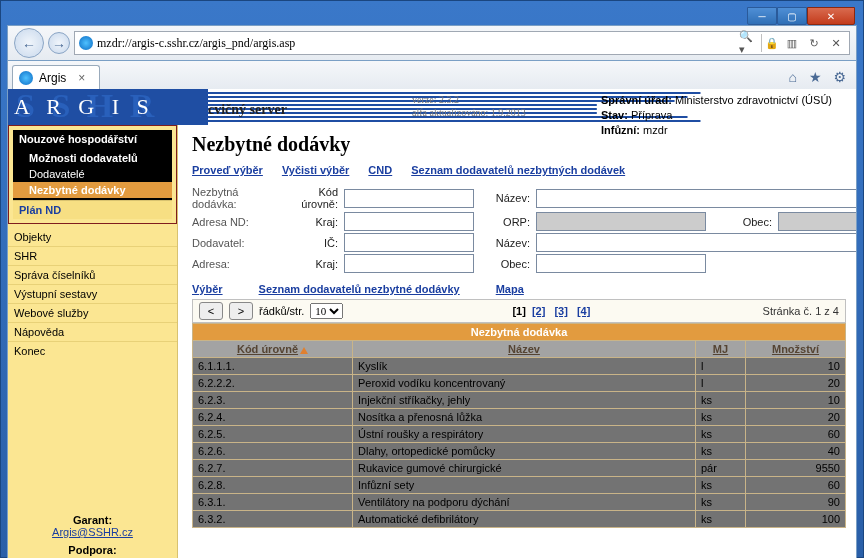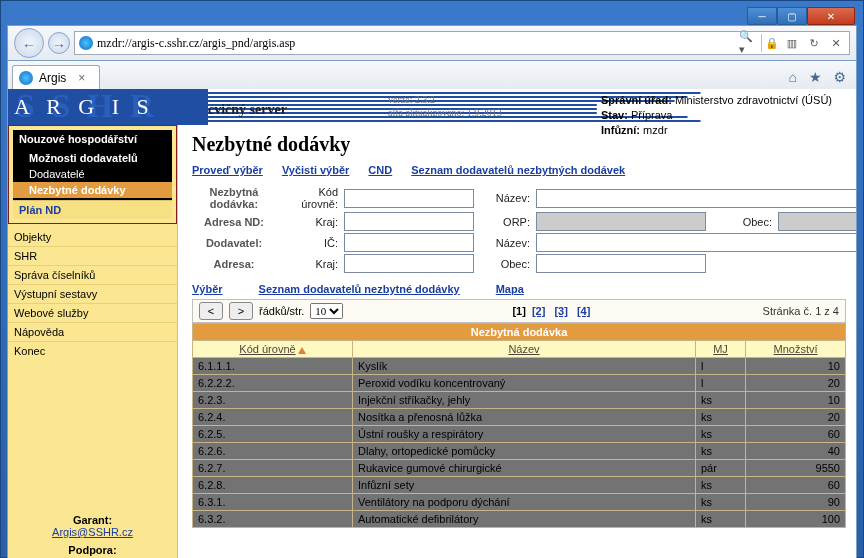--- a/index.html
+++ b/index.html
@@ -20,56 +20,56 @@
 .tab .x{color:#666}
 .tools{margin-left:auto;display:flex;gap:12px;padding:0 6px 4px;color:#4a6a95;font-size:14px}
 .page{background:#fff;border:1px solid #7a9fc5;border-top:none;height:486px;position:relative}
 .hdr{height:36px;background:#fff;display:flex;position:relative}
 .logo{background:#1f4ea3;color:#fff;padding:0 6px;height:36px;width:200px;position:relative;overflow:hidden}
 .logo .front{font:22px/36px Georgia,serif;letter-spacing:6px;position:relative;z-index:2}
 .logo .back{position:absolute;font:bold 34px/38px Georgia,serif;color:#2960bb;left:8px;top:-2px;letter-spacing:4px;z-index:1}
 .stripes{flex:1;height:36px;position:relative;padding-right:290px}
 .stripes svg{position:absolute;inset:0;width:100%;height:100%}
 .cs{position:absolute;left:200px;top:13px;font:bold 14px Tahoma;color:#222;z-index:3}
-.ver{position:absolute;left:380px;top:4px;font:10px Tahoma;color:#777;z-index:3;line-height:1.3}
+.ver{position:absolute;left:404px;top:4px;font:10px Tahoma;color:#777;z-index:3;line-height:1.3}
 .meta{position:absolute;right:24px;top:4px;font-size:11px;line-height:1.35;z-index:3;text-align:left}
 .meta b{font-weight:bold}
 .layout{display:flex;height:calc(100% - 36px)}
 .side{width:170px;background:#fbe692;border-right:1px solid #d8c270;font-size:11px;display:flex;flex-direction:column}
 .menu{padding:4px;border:1px solid #7f1d1d;margin-bottom:4px}
 .mhead{background:#000;color:#fff;padding:3px 6px;font-weight:bold}
 .msub{background:#000;padding:2px 0}
 .msub div{padding:2px 4px 2px 16px;color:#fff}
 .msub .active{background:#e29b3f;color:#fff;font-weight:bold}
 .mitm{padding:3px 6px;border-top:1px solid #d8c270;color:#1a3ea0;font-weight:bold;background:#f7df83}
 .side .item{padding:3px 6px;color:#000}
 .side .item:not(:first-child){border-top:1px solid #e8d178}
 .support{margin-top:auto;padding:10px 6px 6px;text-align:center;font-size:11px}
 .support a{color:#1a3ea0;text-decoration:underline}
 .support b{display:block}
 .main{flex:1;padding:8px 10px 8px 14px;overflow:auto}
 h1{font:bold 20px Georgia,"Times New Roman",serif;color:#000;margin-bottom:8px}
 .links a{color:#1a3ea0;text-decoration:underline;font-weight:bold;font-size:11px}
 .links{margin-bottom:10px;display:flex;gap:19px}
 .srch{display:grid;grid-template-columns:84px 56px 130px 50px 170px 60px 130px;gap:4px 6px;align-items:center;margin-bottom:2px}
-.srch .gl{color:#555;font-weight:bold;text-align:center}
+.srch .gl{color:#555;font-weight:normal;}
 .srch label{font-size:11px;text-align:right;color:#222}
 .srch input,.srch .ro{height:19px;border:1px solid #7a8aa0;padding:1px 3px;font:11px Tahoma}
 .srch .ro{background:#ccc}
 .links2{margin:10px 0 4px;display:flex;gap:36px}
 .pager{display:flex;align-items:center;gap:6px;border:1px solid #c0c0c0;background:#fcfaf2;padding:2px 6px}
 .pbtn{width:24px;height:18px;border:1px solid #888;border-radius:3px;background:#eee;display:flex;align-items:center;justify-content:center}
 .pnums{flex:1;text-align:center;font-weight:bold}
 .pnums a{color:#1a3ea0;text-decoration:underline;margin:0 3px}
 .pnums .cur{color:#000;text-decoration:none}
 .pinfo{color:#333}
 .tbl{width:100%;border-collapse:collapse;margin-top:0}
 .tbl th,.tbl td{border:1px solid #c9b488;padding:2px 5px;font-size:11px}
 .tbl .thead1 th{background:#e29b3f;color:#fff;font-weight:bold;text-align:center}
-.tbl .thead2 th{background:#fef9c3;color:#543;text-align:center;font-weight:normal}
+.tbl .thead2 th{background:#a3a3a3;color:#543;text-align:center;font-weight:bold}
 .tbl .thead2 th a{color:#543;text-decoration:underline}
 .tbl td{background:#737373}
 .tbl td.num{text-align:right}
 .arrow{display:inline-block;width:0;height:0;border-left:4px solid transparent;border-right:4px solid transparent;border-bottom:7px solid #e08030;margin-left:2px;vertical-align:middle}
 select{font:11px Tahoma}
 </style>
 </head>
 <body>
 
 <div class="win">

